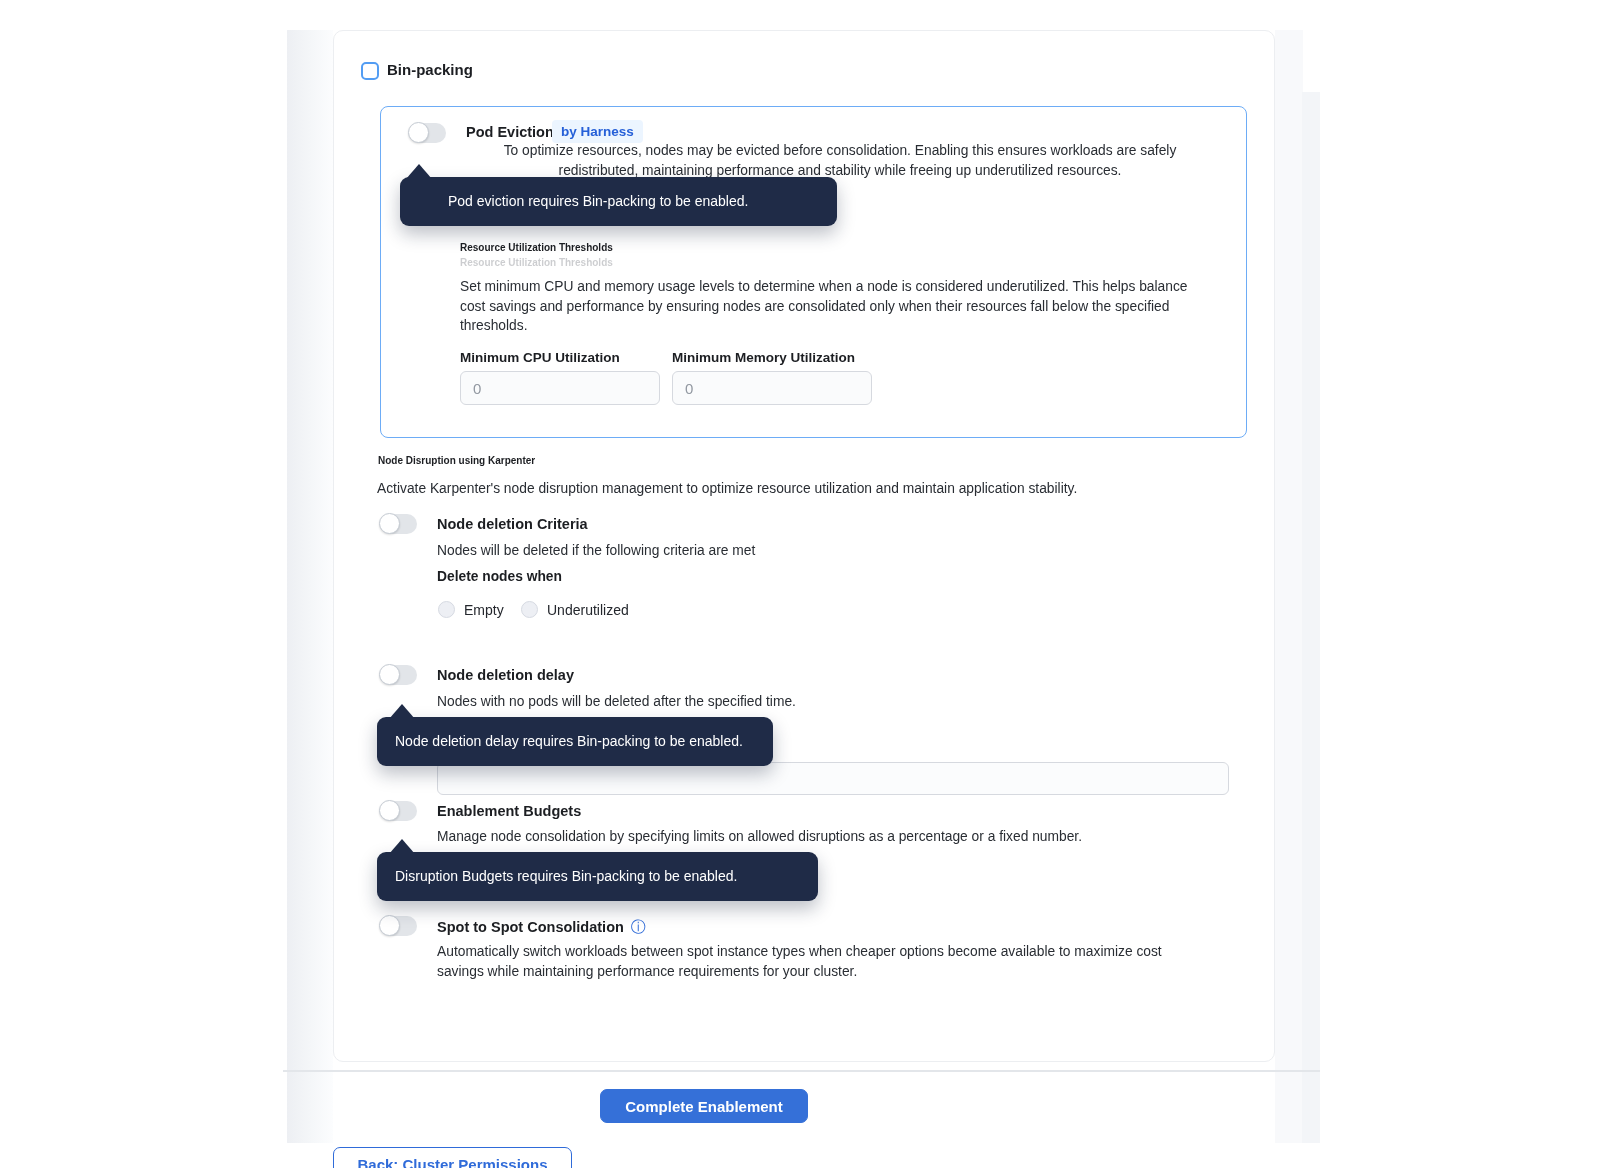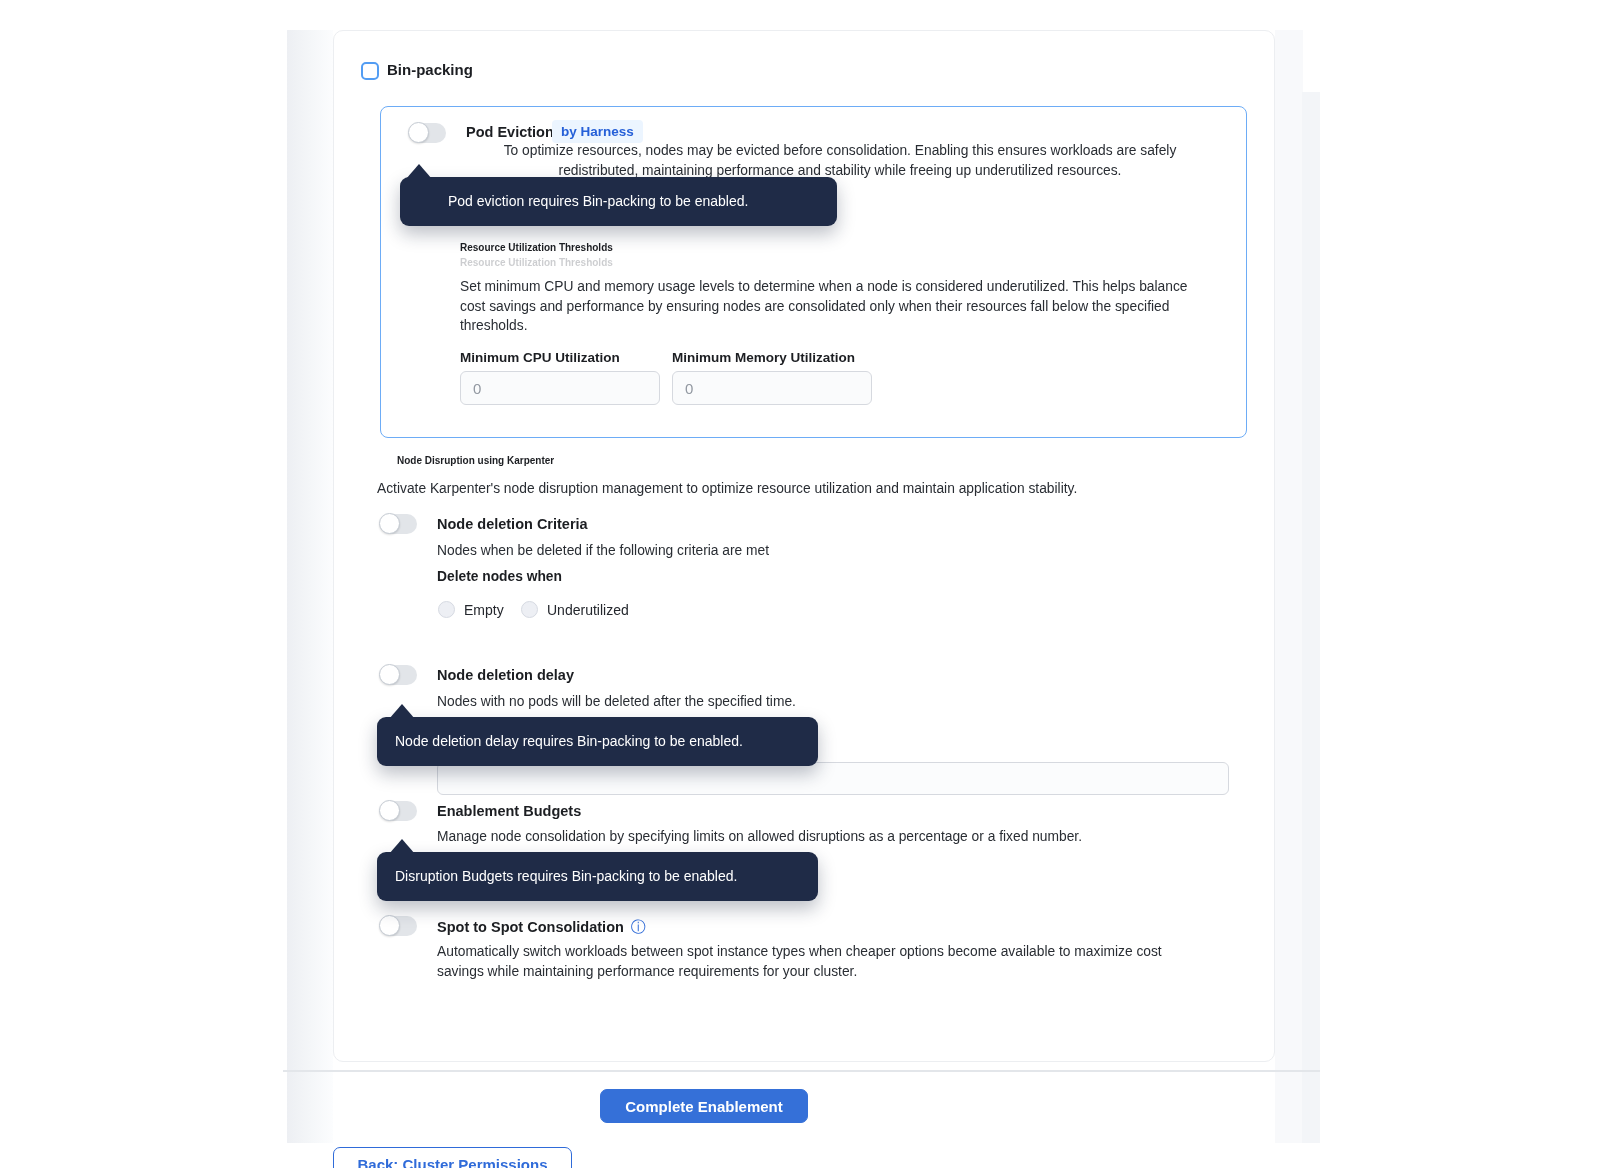--- a/index.html
+++ b/index.html
@@ -35,21 +35,21 @@
   .body-text{font-size:13.8px;line-height:19.5px;color:#292d33;white-space:pre-line;}
   .badge{font-size:13.5px;font-weight:600;color:#2660d8;background:#ecf5ff;
     padding:4px 9px;border-radius:4px;white-space:nowrap;}
 
   .tooltip{background:#1f2b47;color:#ffffff;font-size:14px;height:49px;line-height:49px;
     padding:0 18px;border-radius:9px;white-space:nowrap;box-sizing:border-box;z-index:6;
     box-shadow:0 8px 18px rgba(18,28,54,.28);}
   .tooltip::before{content:"";position:absolute;top:-13px;border-left:13px solid transparent;
     border-right:13px solid transparent;border-bottom:15px solid #1f2b47;}
   .tt1{left:400px;top:177px;width:437px;padding-left:48px;} .tt1::before{left:6px;}
-  .tt2{left:377px;top:717px;width:441px;} .tt2::before{left:12px;}
+  .tt2{left:377px;top:717px;width:396px;} .tt2::before{left:12px;}
   .tt3{left:377px;top:852px;width:441px;} .tt3::before{left:12px;}
 
   .section-title{font-size:10px;font-weight:700;color:#1c1e22;white-space:nowrap;}
   .ghost{height:9px;overflow:hidden;opacity:.3;filter:blur(.3px);color:#5a5e66;}
 
   .field-label{font-size:13.5px;font-weight:700;color:#1c1e22;white-space:nowrap;}
   .text-input{border:1px solid #d6d9df;border-radius:6px;background:#fafbfc;
     font-size:15px;color:#5d636c;padding:0 12px;box-sizing:border-box;outline:none;
     font-family:"Liberation Sans","DejaVu Sans",sans-serif;}
   .text-input::placeholder{color:#9298a1;opacity:1;}
@@ -96,26 +96,26 @@
   <div class="abs section-title ghost" style="left:460px;top:257px;">Resource Utilization Thresholds</div>
   <div class="abs body-text" style="left:460px;top:277px;width:745px;">Set minimum CPU and memory usage levels to determine when a node is considered underutilized. This helps balance
 cost savings and performance by ensuring nodes are consolidated only when their resources fall below the specified
 thresholds.</div>
 
   <div class="abs field-label" style="left:460px;top:350px;">Minimum CPU Utilization</div>
   <div class="abs field-label" style="left:672px;top:350px;">Minimum Memory Utilization</div>
   <input class="abs text-input" style="left: 460px; top: 371px; width: 200px; height: 34px;" placeholder="0">
   <input class="abs text-input" style="left: 672px; top: 371px; width: 200px; height: 34px;" placeholder="0">
 
-  <div class="abs section-title" style="left:397px;top:455px;">Node Disruption using Karpenter</div>
+  <div class="abs section-title" style="left:378px;top:455px;">Node Disruption using Karpenter</div>
   <div class="abs body-text" style="left:377px;top:479px;width:830px;">Activate Karpenter's node disruption management to optimize resource utilization and maintain application stability.</div>
 
   <div class="abs toggle" style="left:380px;top:514px;"></div>
   <div class="abs row-title" style="left:437px;top:516px;">Node deletion Criteria</div>
-  <div class="abs body-text" style="left:437px;top:541px;">Nodes when be deleted if the following criteria are met</div>
+  <div class="abs body-text" style="left:437px;top:541px;">Nodes will be deleted if the following criteria are met</div>
   <div class="abs field-label" style="left:437px;top:569px;font-size:13.8px;">Delete nodes when</div>
   <div class="abs radio" style="left:438px;top:601px;"></div>
   <div class="abs radio-label" style="left:464px;top:602px;">Empty</div>
   <div class="abs radio" style="left:521px;top:601px;"></div>
   <div class="abs radio-label" style="left:547px;top:602px;">Underutilized</div>
 
   <div class="abs toggle" style="left:380px;top:665px;"></div>
   <div class="abs row-title" style="left:437px;top:667px;">Node deletion delay</div>
   <div class="abs body-text" style="left:437px;top:692px;text-align:right;">Nodes with no pods will be deleted after the specified time.</div>
   <input class="abs text-input" style="left: 437px; top: 762px; width: 792px; height: 33px; background: rgb(251, 252, 253);" value="">

